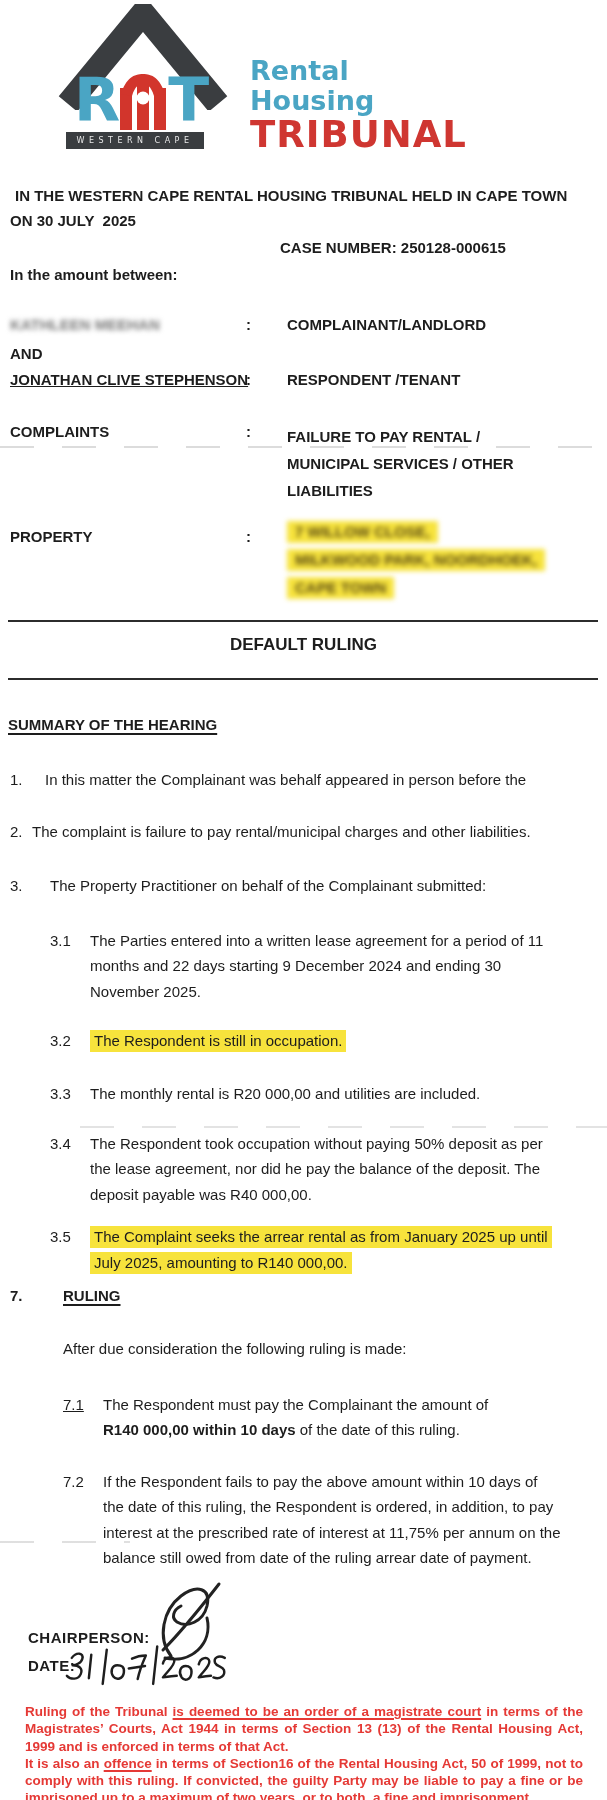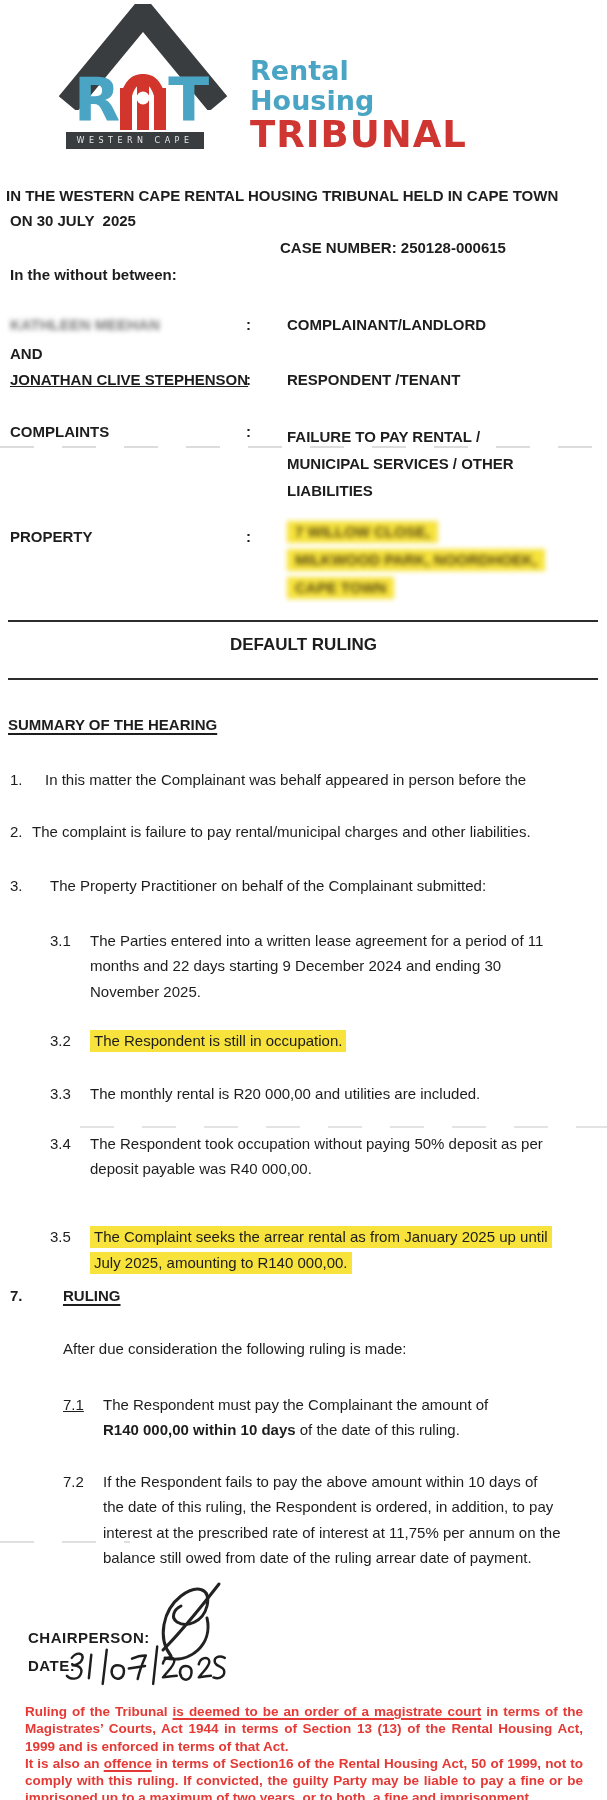--- a/index.html
+++ b/index.html
@@ -52,24 +52,24 @@
       </svg>
       <span class="logo-letter">T</span>
     </div>
     <div class="banner abs" style="left:8px; top:128px; width:138px; height:17px;">WESTERN CAPE</div>
     <div class="abs" style="left:192px; top:52px;">
       <div class="brand1">Rental Housing</div>
       <div class="brand2">TRIBUNAL</div>
     </div>
   </div>
 
-  <div class="abs b" style="left:6px; top:187px; width:590px;">IN THE WESTERN CAPE RENTAL HOUSING TRIBUNAL HELD IN CAPE TOWN</div>
+  <div class="abs b" style="left:15px; top:187px; width:590px;">IN THE WESTERN CAPE RENTAL HOUSING TRIBUNAL HELD IN CAPE TOWN</div>
   <div class="abs b" style="left:10px; top:212px; white-space:pre;">ON 30 JULY  2025</div>
   <div class="abs b" style="left:280px; top:239px;">CASE NUMBER: 250128-000615</div>
-  <div class="abs b" style="left:10px; top:266px;">In the without between:</div>
+  <div class="abs b" style="left:10px; top:266px;">In the amount between:</div>
 
   <div class="abs" style="left:0; top:316px; width:607px;">
     <span class="abs b redact" style="left:10px;">KATHLEEN MEEHAN</span>
     <span class="colon">:</span>
     <span class="val">COMPLAINANT/LANDLORD</span>
   </div>
   <div class="abs b" style="left:10px; top:345px;">AND</div>
   <div class="abs" style="left:0; top:371px; width:607px;">
     <span class="abs b" style="left:10px;text-decoration:underline;">JONATHAN CLIVE STEPHENSON</span>
     <span class="colon">:</span>
@@ -129,20 +129,21 @@
 
   <div class="item-row" style="left:50px; top:1085px; width:545px;">
     <span class="num-col" style="width:40px;">3.3</span>
     <span>The monthly rental is R20 000,00 and utilities are included.</span>
   </div>
 
   <div class="item-row lines" style="left:50px; top:1131px; width:545px;">
     <span class="num-col" style="width:40px;">3.4</span>
     <span style="width:505px;">
       <span style="display:block;">The Respondent took occupation without paying 50% deposit as per</span>
+      <span style="display:block;">the lease agreement, nor did he pay the balance of the deposit. The</span>
       <span style="display:block;">deposit payable was R40 000,00.</span>
     </span>
   </div>
 
   <div class="item-row lines" style="left:50px; top:1224px; width:545px;">
     <span class="num-col" style="width:40px;">3.5</span>
     <span style="width:505px;">
       <span style="display:inline-block; margin-bottom:1px;"><span class="hl">The Complaint seeks the arrear rental as from January 2025 up until</span></span>
       <span style="display:inline-block;"><span class="hl">July 2025, amounting to R140 000,00.</span></span>
     </span>

